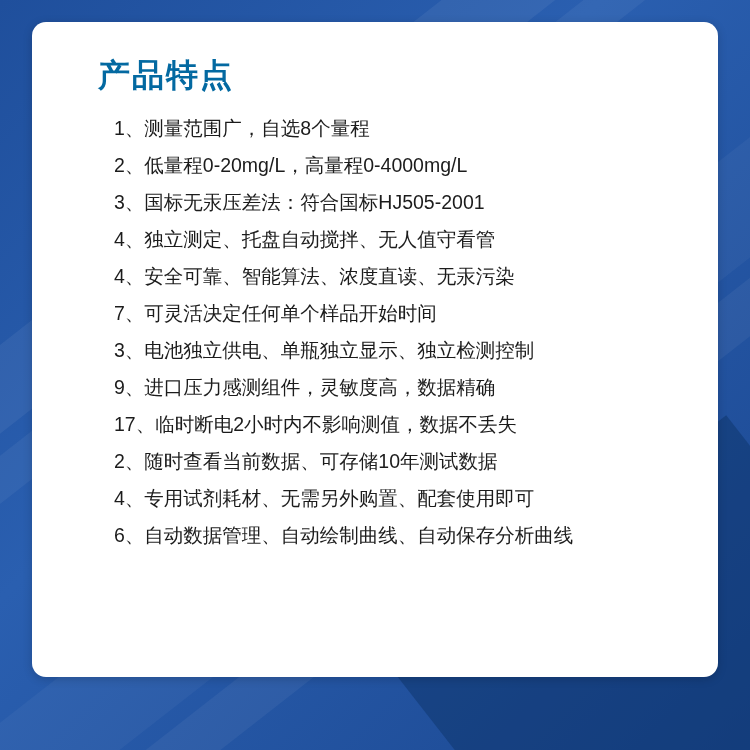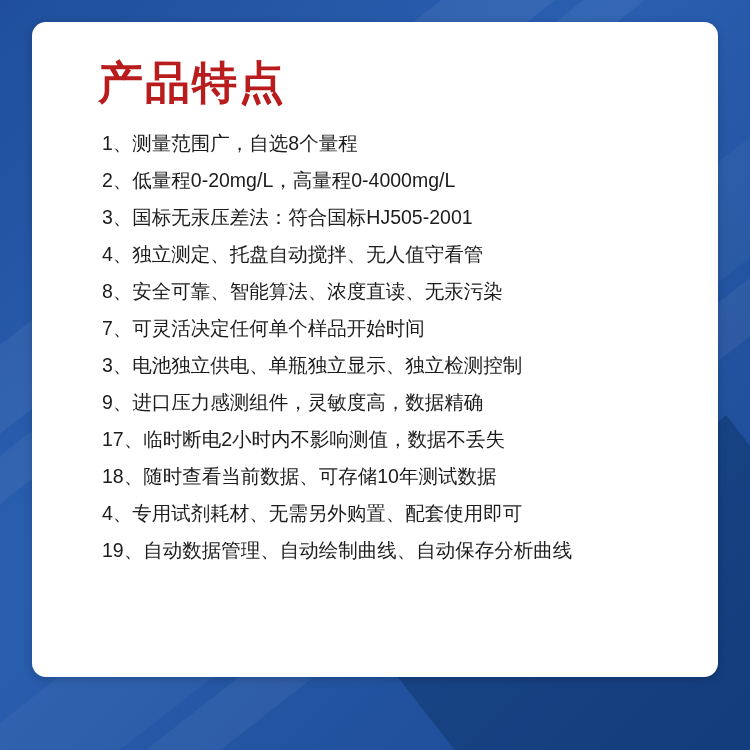--- a/index.html
+++ b/index.html
@@ -47,30 +47,30 @@
     top: 22px;
     width: 686px;
     height: 655px;
     background: #ffffff;
     border-radius: 14px;
     box-shadow: 0 2px 10px rgba(0,0,0,0.18);
     box-sizing: border-box;
     padding: 36px 40px 20px 40px;
   }
   .title {
-    color: #b91c1c;
-    font-size: 45px;
+    color: #0369a1;
+    font-size: 32px;
     font-weight: bold;
     letter-spacing: 2px;
     margin: 0 0 26px 26px;
     line-height: 1.1;
   }
   .feature-list {
     list-style: none;
-    margin: 4px;
+    margin: 16px;
     padding: 0 0 0 26px;
   }
   .feature-list li {
     color: #1c1c1c;
     font-size: 19.5px;
     line-height: 1.0;
     padding: 0;
     margin: 0 0 17.5px 0;
     white-space: nowrap;
   }
@@ -85,23 +85,23 @@
   <div class="band b4"></div>
   <div class="corner-dark"></div>
 
   <div class="card">
     <h1 class="title">产品特点</h1>
     <ul class="feature-list">
       <li>1、测量范围广，自选8个量程</li>
       <li>2、低量程0-20mg/L，高量程0-4000mg/L</li>
       <li>3、国标无汞压差法：符合国标HJ505-2001</li>
       <li>4、独立测定、托盘自动搅拌、无人值守看管</li>
-      <li>8、安全可靠、智能算法、浓度直读、无汞污染</li>
+      <li>4、安全可靠、智能算法、浓度直读、无汞污染</li>
       <li>7、可灵活决定任何单个样品开始时间</li>
       <li>3、电池独立供电、单瓶独立显示、独立检测控制</li>
       <li>9、进口压力感测组件，灵敏度高，数据精确</li>
       <li>17、临时断电2小时内不影响测值，数据不丢失</li>
-      <li>18、随时查看当前数据、可存储10年测试数据</li>
+      <li>2、随时查看当前数据、可存储10年测试数据</li>
       <li>4、专用试剂耗材、无需另外购置、配套使用即可</li>
-      <li>19、自动数据管理、自动绘制曲线、自动保存分析曲线</li>
+      <li>6、自动数据管理、自动绘制曲线、自动保存分析曲线</li>
     </ul>
   </div>
 </div>
 
 </body></html>

